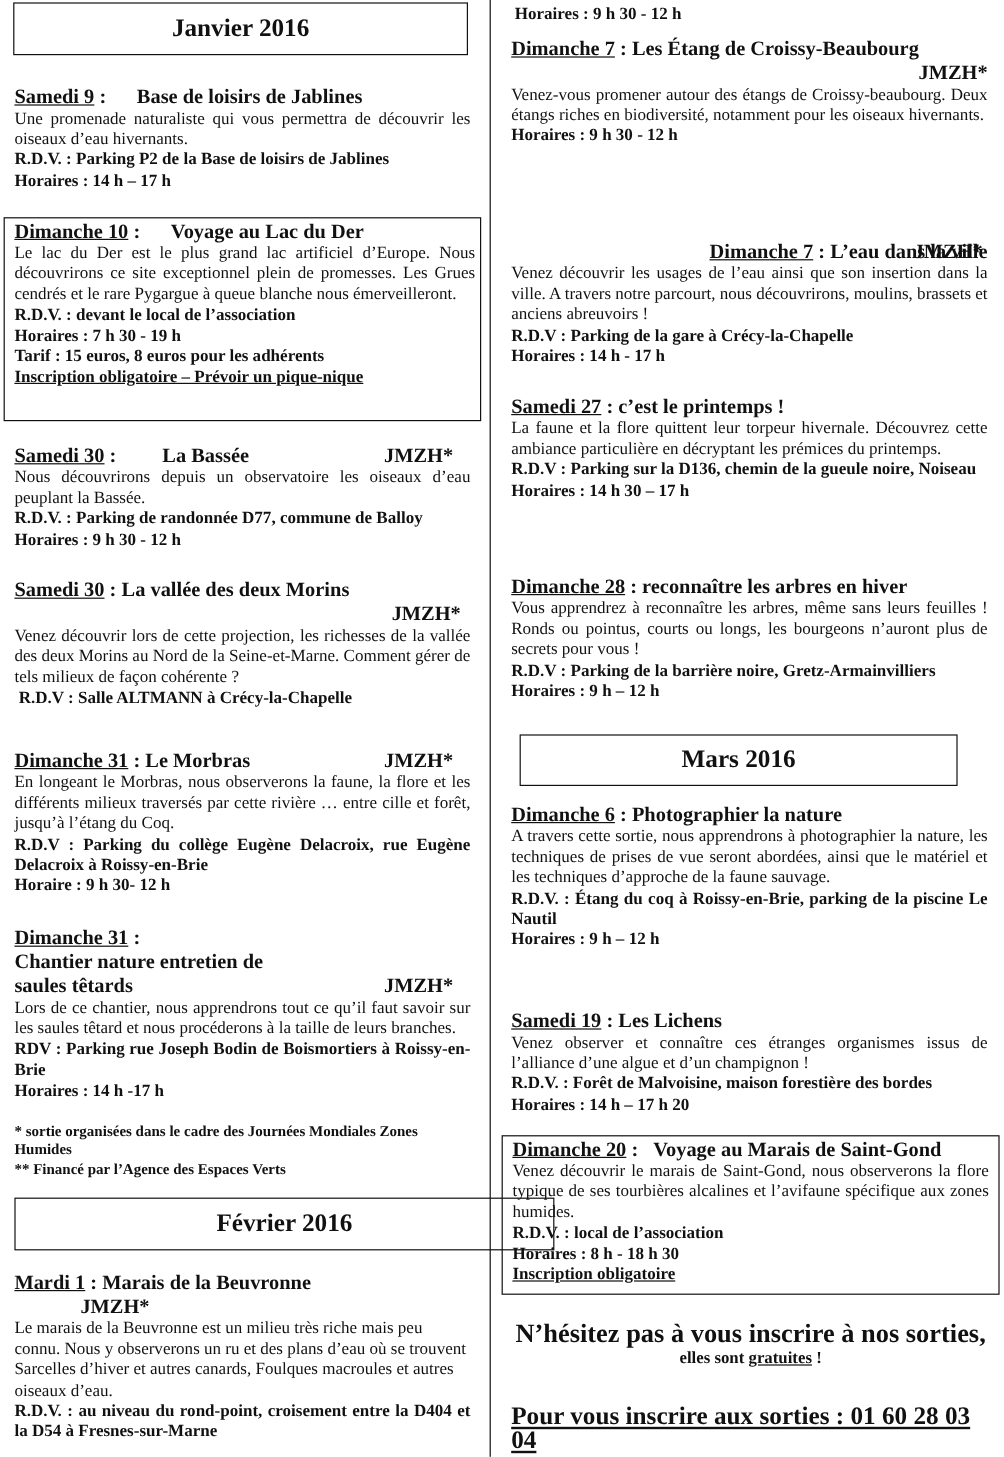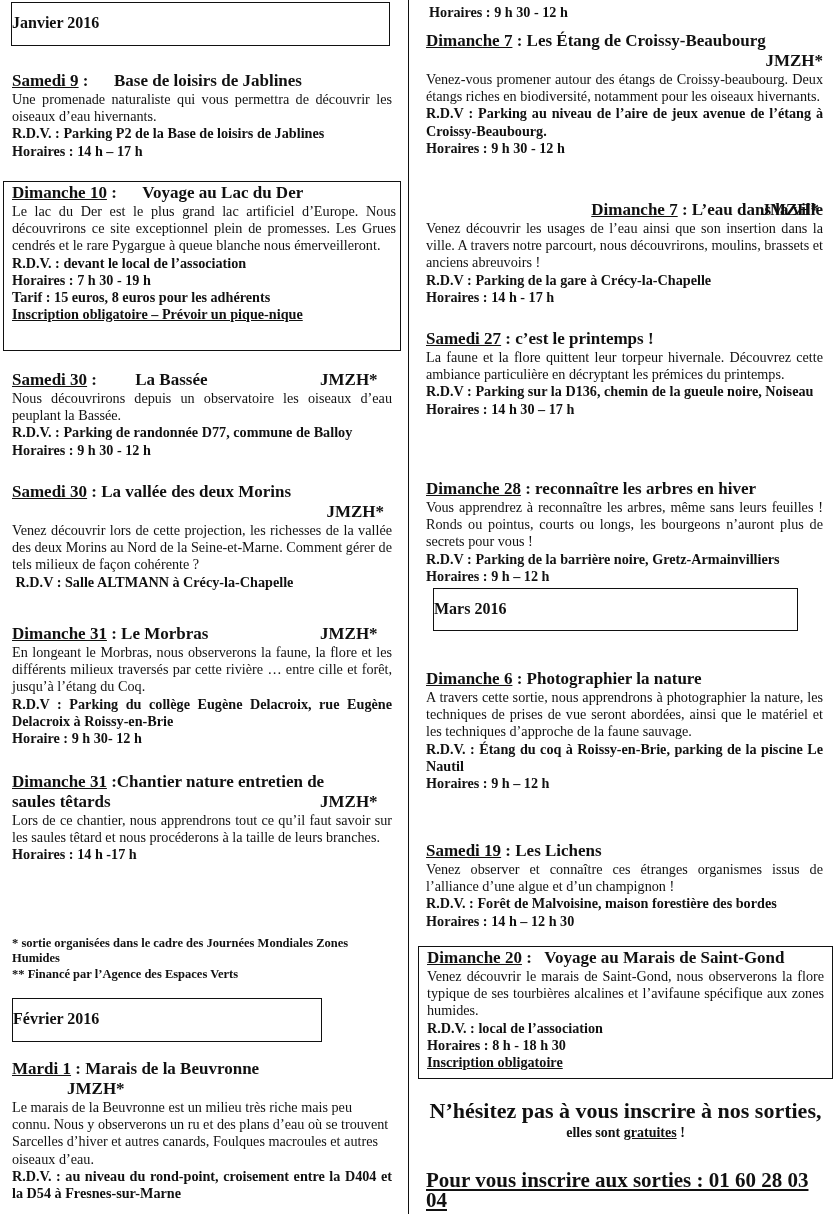--- a/index.html
+++ b/index.html
@@ -1,18 +1,18 @@
 <!DOCTYPE html>
 <html><head>
 <meta charset="utf-8">
 <style>
   html, body { margin:0; padding:0; background:#ffffff; }
   body { width:837px; height:1214px; position:relative; overflow:hidden; color:#111; font-family:"Liberation Serif", serif; }
   .divider { position:absolute; left:408px; top:0; width:1px; height:1214px; background:#111; }
-  .month-box { position:absolute; border:1.5px solid #111; box-sizing:border-box; text-align:left; font-weight:bold; font-size:16px; }
+  .month-box { position:absolute; border:1.5px solid #111; box-sizing:border-box; text-align:center; font-weight:bold; font-size:21px; }
   .ev { position:absolute; box-sizing:border-box; font-size:14.2px; line-height:17.2px; }
   .ev.boxed { border:1.5px solid #111; padding:1px 4px 0 5px; }
   .title { font-weight:bold; font-size:17px; line-height:20px; white-space:nowrap; }
   .day { text-decoration:underline; }
   .desc { text-align:justify; text-align-last:left; }
   .b { font-weight:bold; }
   .just { text-align:justify; text-align-last:left; }
   .u { text-decoration:underline; }
   .tag { font-weight:bold; font-size:17px; }
   .tag-right { text-align:right; font-weight:bold; font-size:17px; line-height:20px; padding-right:8px; }
@@ -57,48 +57,48 @@
 </div>
 
 <div class="ev" style="left:12px;top:624px;width:380px;">
   <div class="title" style="position:relative;"><span class="day">Dimanche 31</span><span> : </span><span>Le Morbras</span><span class="tag" style="position:absolute;left:308px;">JMZH*</span></div>
   <div class="desc">En longeant le Morbras, nous observerons la faune, la flore et les différents milieux traversés par cette rivière … entre cille et forêt, jusqu’à l’étang du Coq.</div>
   <div class="b just"><span>R.D.V :</span> <span>Parking du collège Eugène Delacroix, rue Eugène Delacroix à Roissy-en-Brie</span></div>
   <div class="b"><span>Horaire :</span> <span>9 h 30- 12 h</span></div>
 </div>
 
 <div class="ev" style="left:12px;top:772px;width:380px;">
-  <div class="title" style="display:flex;">
+  <div class="title" style="display:flex;flex-direction:column;">
       <span><span class="day">Dimanche 31</span><span> :</span></span>
       <span>Chantier nature entretien de</span>
     </div>
   <div class="title" style="position:relative;"><span>saules têtards</span><span class="tag" style="position:absolute;left:308px;">JMZH*</span></div>
   <div class="desc">Lors de ce chantier, nous apprendrons tout ce qu’il faut savoir sur les saules têtard et nous procéderons à la taille de leurs branches.</div>
+  <div class="b just"><span>RDV :</span> <span>Parking rue Joseph Bodin de Boismortiers à Roissy-en-Brie</span></div>
   <div class="b"><span>Horaires :</span> <span>14 h -17 h</span></div>
 </div>
 
 <div class="foot" style="left:12px;top:936px;width:385px;">* sortie organisées dans le cadre des Journées Mondiales Zones Humides</div>
 <div class="foot" style="left:12px;top:967px;width:385px;">**  Financé par l’Agence des Espaces Verts</div>
 
-<div class="month-box" style="left:12px;top:998px;width:310px;height:44px;line-height:40px;">Février 2016</div>
+<div class="month-box" style="left:12px;top:998px;width:450px;height:44px;line-height:40px;">Février 2016</div>
 
 <div class="ev" style="left:12px;top:1059px;width:380px;">
   <div class="title"><span class="day">Mardi 1</span><span> : </span><span>Marais de la Beuvronne</span></div>
   <div class="title" style="padding-left:55px;"><span class="tag">JMZH*</span></div>
   <div class="desc" style="text-align:left;">Le marais de la Beuvronne est un milieu très riche mais peu connu. Nous y observerons un ru et des plans d’eau où se trouvent Sarcelles d’hiver et autres canards, Foulques macroules et autres oiseaux d’eau.</div>
   <div class="b just"><span>R.D.V. :</span> <span>au  niveau du rond-point, croisement entre la D404 et la D54 à Fresnes-sur-Marne</span></div>
 </div>
 
 <div class="ev b" style="left:429px;top:4px;width:390px;"><span>Horaires :</span> <span>9 h 30 - 12 h</span></div>
 
 <div class="ev" style="left:426px;top:31px;width:397px;">
   <div class="title"><span class="day">Dimanche 7</span><span> : </span><span>Les Étang de Croissy-Beaubourg</span></div>
   <div class="tag-right" style="padding-right:0;">JMZH*</div>
   <div class="desc">Venez-vous promener autour des étangs de Croissy-beaubourg. Deux étangs riches en biodiversité, notamment pour les oiseaux hivernants.</div>
-  <div class="b just"><span>R.D.V :</span> <span>Parking au niveau de l’aire de jeux avenue de l’étang à Croissy-Beaubourg.</span></div>
   <div class="b"><span>Horaires :</span> <span>9 h 30 - 12 h</span></div>
 </div>
 
 <div class="ev" style="left:426px;top:200px;width:397px;">
   <div class="title" style="position:relative;text-align:right;"><span class="day">Dimanche 7</span><span> : </span><span>L’eau dans la ville</span><span class="tag" style="position:absolute;right:4px;">JMZH*</span></div>
   <div class="desc">Venez découvrir les usages de l’eau ainsi que son insertion dans la ville. A travers notre parcourt, nous découvrirons, moulins, brassets et anciens abreuvoirs !</div>
   <div class="b"><span>R.D.V :</span> <span>Parking de la gare à Crécy-la-Chapelle</span></div>
   <div class="b"><span>Horaires :</span> <span>14 h - 17 h</span></div>
 </div>
 
@@ -109,34 +109,34 @@
   <div class="b"><span>Horaires :</span> <span>14 h 30 – 17 h</span></div>
 </div>
 
 <div class="ev" style="left:426px;top:479px;width:397px;">
   <div class="title"><span class="day">Dimanche 28</span><span> : </span><span>reconnaître les arbres en hiver</span></div>
   <div class="desc">Vous apprendrez à reconnaître les arbres, même sans leurs feuilles ! Ronds ou pointus, courts ou longs, les bourgeons n’auront plus de secrets pour vous !</div>
   <div class="b"><span>R.D.V :</span> <span>Parking de la barrière noire, Gretz-Armainvilliers</span></div>
   <div class="b"><span>Horaires :</span> <span>9 h – 12 h</span></div>
 </div>
 
-<div class="month-box" style="left:433px;top:588px;width:365px;height:43px;line-height:39px;">Mars 2016</div>
+<div class="month-box" style="left:433px;top:612px;width:365px;height:43px;line-height:39px;">Mars 2016</div>
 
 <div class="ev" style="left:426px;top:669px;width:397px;">
   <div class="title"><span class="day">Dimanche 6</span><span> : </span><span>Photographier la nature</span></div>
   <div class="desc">A travers cette sortie, nous apprendrons à photographier la nature, les techniques de prises de vue seront abordées, ainsi que le matériel et les techniques d’approche de la faune sauvage.</div>
   <div class="b just"><span>R.D.V. :</span> <span>Étang du coq à Roissy-en-Brie, parking de la piscine Le Nautil</span></div>
   <div class="b"><span>Horaires :</span> <span>9 h – 12 h</span></div>
 </div>
 
 <div class="ev" style="left:426px;top:841px;width:397px;">
   <div class="title"><span class="day">Samedi 19</span><span> : </span><span>Les Lichens</span></div>
   <div class="desc">Venez observer et connaître ces étranges organismes issus de l’alliance d’une algue et d’un champignon !</div>
   <div class="b"><span>R.D.V. :</span> <span>Forêt de Malvoisine, maison forestière des bordes</span></div>
-  <div class="b"><span>Horaires :</span> <span>14 h – 12 h 30</span></div>
+  <div class="b"><span>Horaires :</span> <span>14 h – 17 h 20</span></div>
 </div>
 
 <div class="ev boxed" style="left:418px;top:946px;width:415px;height:133px;padding-left:8px;padding-right:8px;">
   <div class="title"><span class="day">Dimanche 20</span><span> :&nbsp;&nbsp; </span><span>Voyage au Marais de Saint-Gond</span></div>
   <div class="desc">Venez découvrir le marais de Saint-Gond, nous observerons la flore typique de ses tourbières alcalines et l’avifaune spécifique aux zones humides.</div>
   <div class="b"><span>R.D.V. :</span> <span>local de l’association</span></div>
   <div class="b"><span>Horaires :</span> <span>8 h - 18 h 30</span></div>
   <div class="b u">Inscription obligatoire</div>
 </div>
 

